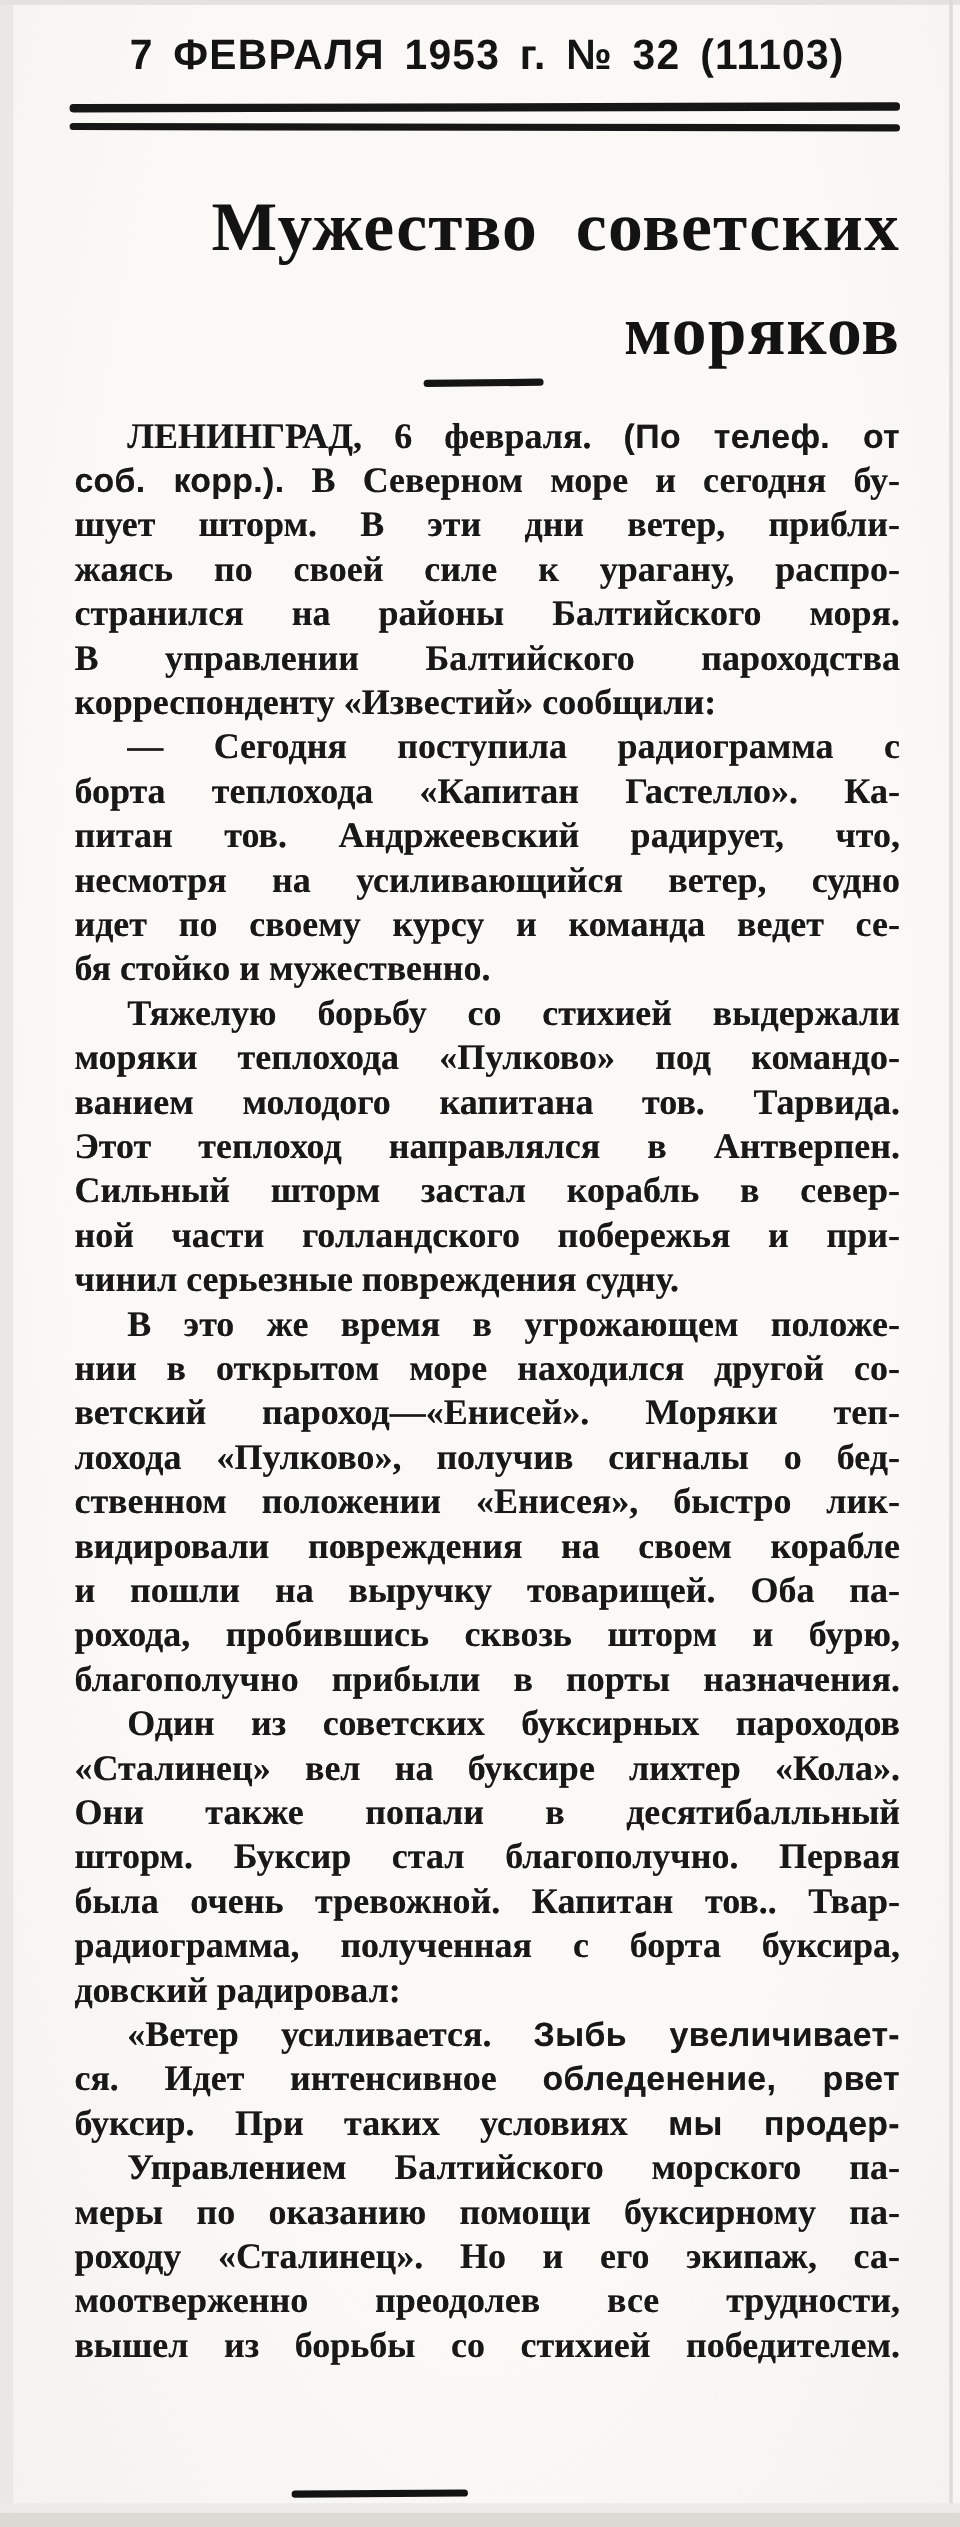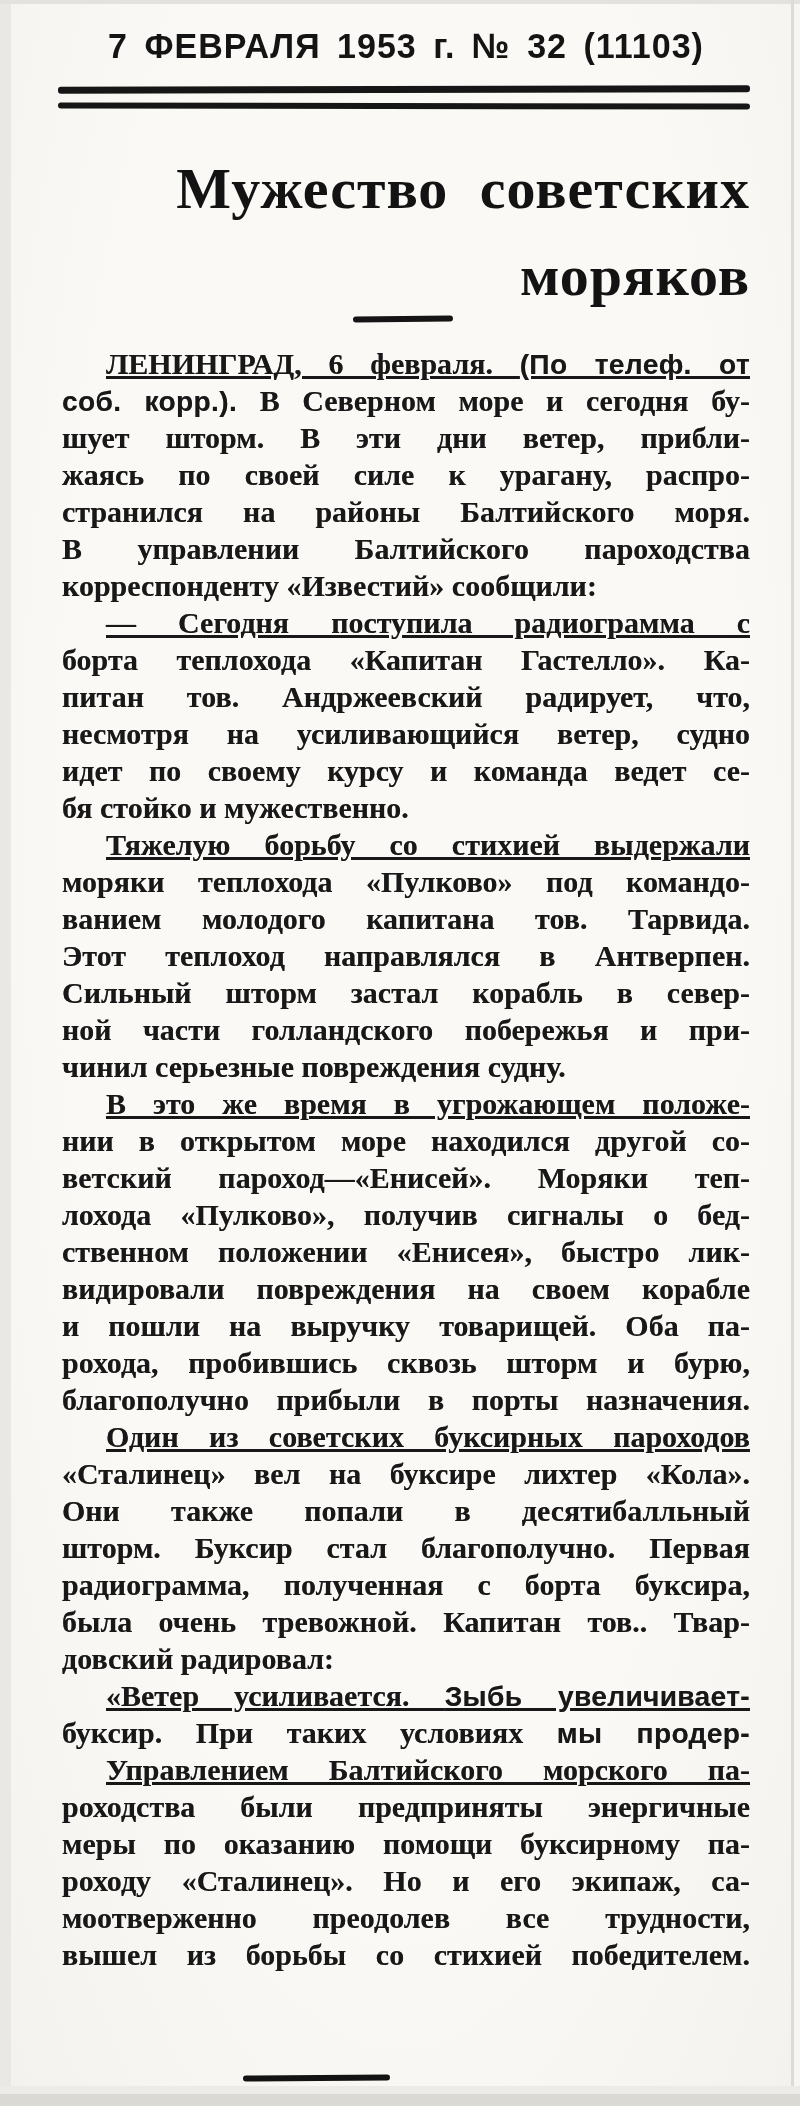--- a/index.html
+++ b/index.html
@@ -57,21 +57,21 @@
     font-weight:700;font-size:30px;
   }
   .para{margin:0;padding:0;}
   .line{
     height:37px;line-height:37px;
     text-align:justify;text-align-last:justify;
     overflow:hidden;white-space:nowrap;
     text-shadow:0 0 0.5px rgba(25,25,25,0.55);
   }
   .line{white-space:normal;}
-  .line.first{text-indent:44px;text-decoration:underline;}
+  .line.first{text-indent:44px;}
   .line.last{text-align-last:left;}
   .line.last.full{text-align-last:justify;}
   .seg-serif{font-family:"Liberation Serif", serif;font-weight:700;}
   .seg-sans{font-family:"Liberation Sans", sans-serif;font-weight:700;font-size:0.94em;letter-spacing:0.3px;}
 
   .end-divider{
     position:absolute;left:243px;top:2075px;width:147px;height:6px;
     background:#131313;border-radius:3px;transform:rotate(-0.4deg);
   }
 </style>
@@ -131,31 +131,31 @@
       <div class="line"><span class="seg-serif">видировали повреждения на своем корабле</span></div>
       <div class="line"><span class="seg-serif">и пошли на выручку товарищей. Оба па-</span></div>
       <div class="line"><span class="seg-serif">рохода, пробившись сквозь шторм и бурю,</span></div>
       <div class="line last full"><span class="seg-serif">благополучно прибыли в порты назначения.</span></div>
     </div>
     <div class="para">
       <div class="line first"><span class="seg-serif">Один из советских буксирных пароходов</span></div>
       <div class="line"><span class="seg-serif">«Сталинец» вел на буксире лихтер «Кола».</span></div>
       <div class="line"><span class="seg-serif">Они также попали в десятибалльный</span></div>
       <div class="line"><span class="seg-serif">шторм. Буксир стал благополучно. Первая</span></div>
+      <div class="line"><span class="seg-serif">была очень тревожной. Капитан тов.. Твар-</span></div>
       <div class="line"><span class="seg-serif">радиограмма, полученная с борта буксира,</span></div>
-      <div class="line"><span class="seg-serif">была очень тревожной. Капитан тов.. Твар-</span></div>
       <div class="line last"><span class="seg-serif">довский радировал:</span></div>
     </div>
     <div class="para">
       <div class="line first"><span class="seg-serif">«Ветер усиливается. </span><span class="seg-sans">Зыбь увеличивает-</span></div>
+      <div class="line"><span class="seg-serif">ся. Идет интенсивное </span><span class="seg-sans">обледенение, рвет</span></div>
       <div class="line"><span class="seg-serif">буксир. При таких условиях </span><span class="seg-sans">мы продер-</span></div>
     </div>
     <div class="para">
       <div class="line first"><span class="seg-serif">Управлением Балтийского морского па-</span></div>
-      <div class="line"><span class="seg-serif">роходства были предприняты энергичные</span></div>
       <div class="line"><span class="seg-serif">меры по оказанию помощи буксирному па-</span></div>
       <div class="line"><span class="seg-serif">роходу «Сталинец». Но и его экипаж, са-</span></div>
       <div class="line"><span class="seg-serif">моотверженно преодолев все трудности,</span></div>
       <div class="line last full"><span class="seg-serif">вышел из борьбы со стихией победителем.</span></div>
     </div>
   </div>
 
 <div class="end-divider"></div>
 
 </body></html>

